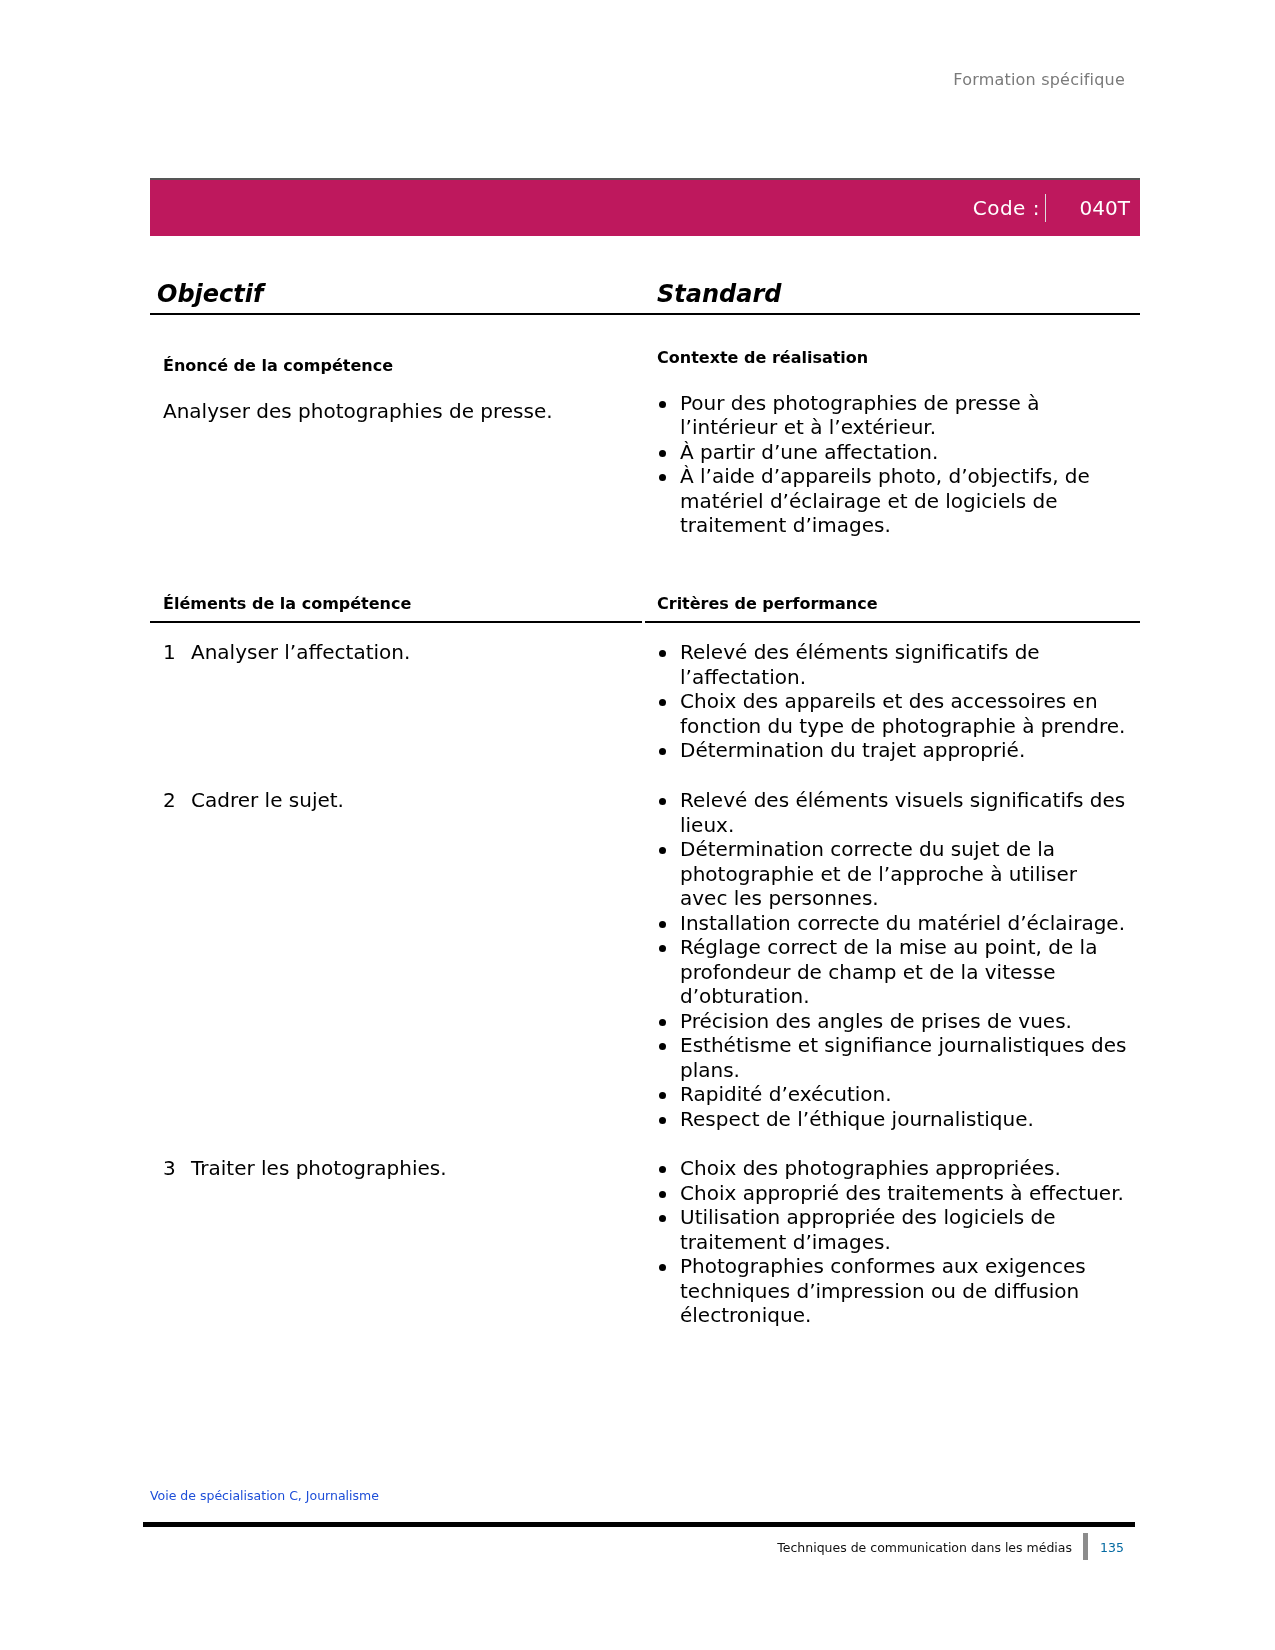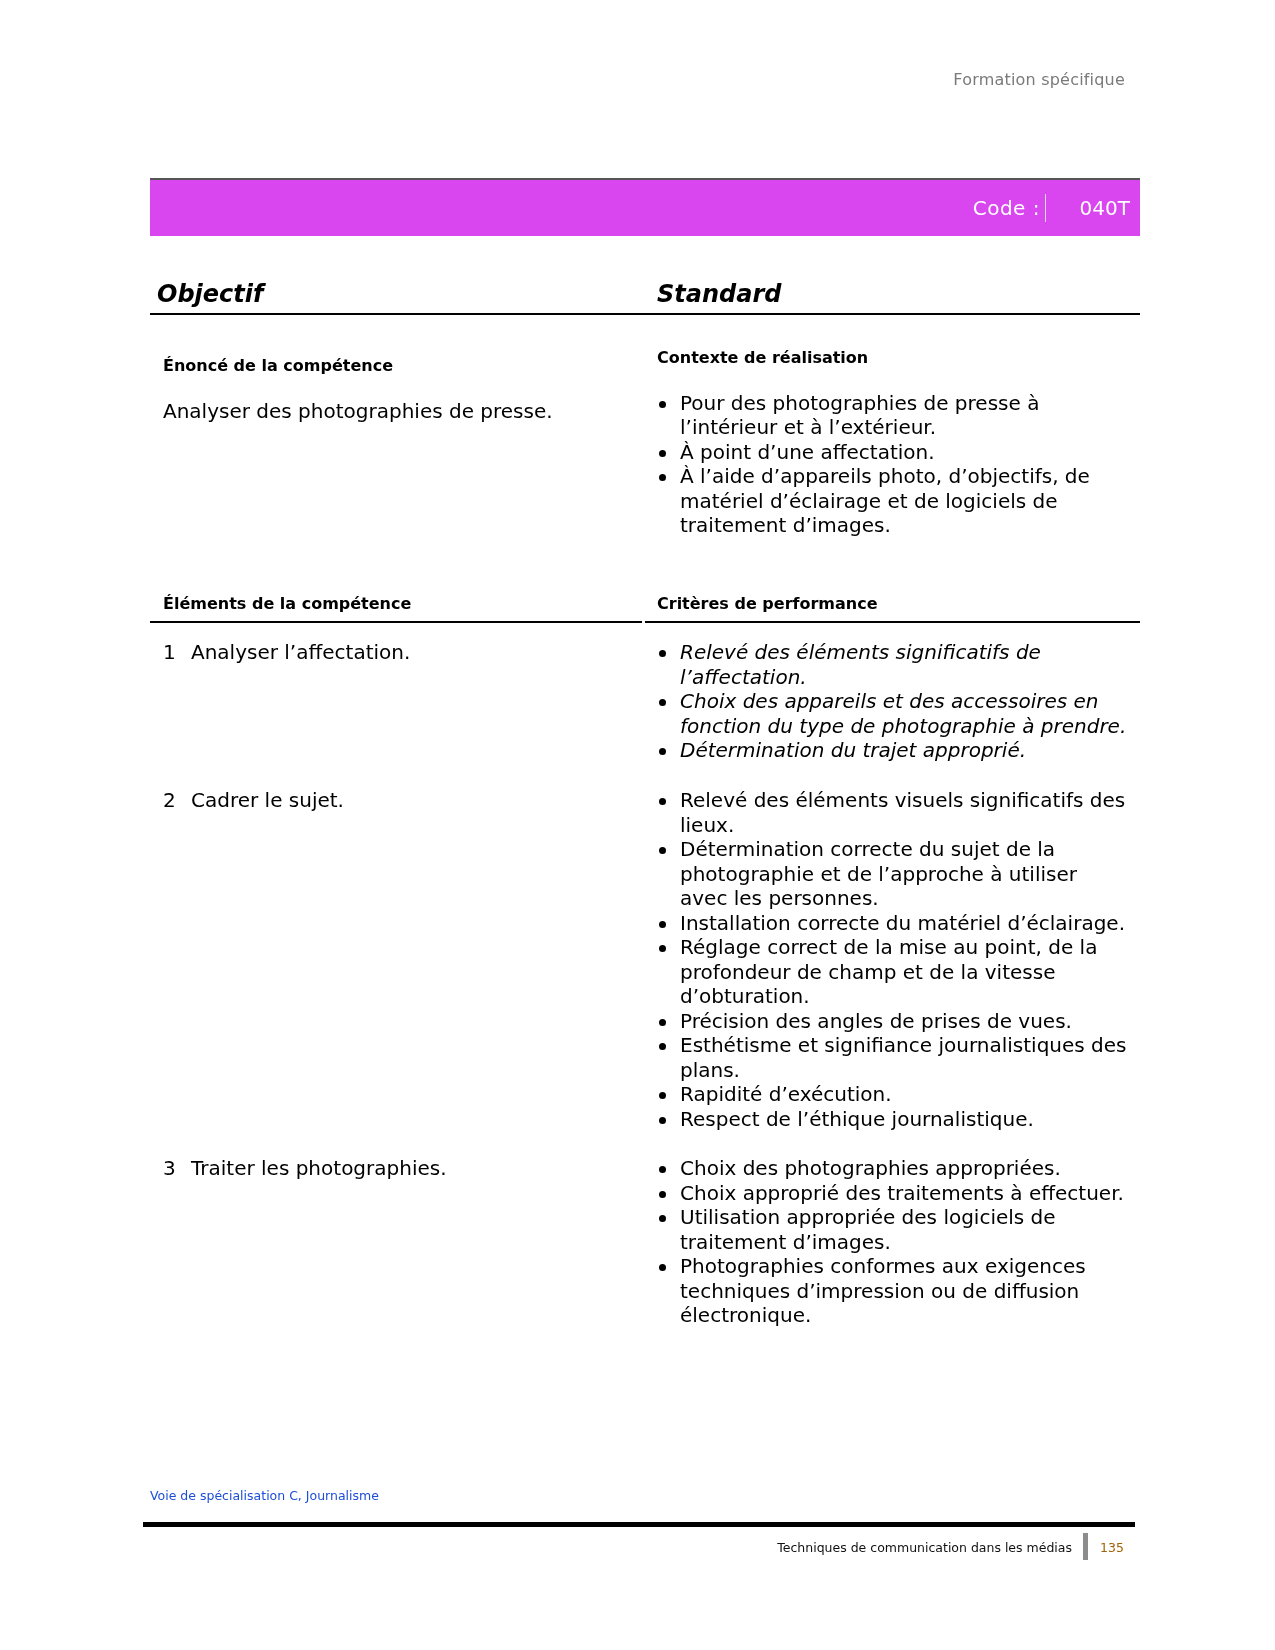--- a/index.html
+++ b/index.html
@@ -22,21 +22,21 @@
       font-size: 16px;
       color: #7a7a7a;
       letter-spacing: 0.2px;
     }
     .code-bar {
       position: absolute;
       left: 150px;
       top: 178px;
       width: 990px;
       height: 58px;
-      background: #d946ef;
+      background: #be185d;
       border-top: 2px solid #555;
       box-sizing: border-box;
     }
     .code-bar .code-label {
       position: absolute;
       right: 100px;
       top: 16px;
       color: #fff;
       font-size: 20px;
       letter-spacing: 0.5px;
@@ -162,21 +162,21 @@
       top: 1533px;
       width: 5px;
       height: 27px;
       background: #8c8c8c;
     }
     .footer-page {
       position: absolute;
       left: 1100px;
       top: 1540px;
       font-size: 12.5px;
-      color: #a16207;
+      color: #0369a1;
     }
   </style>
 </head>
 <body>
 
 <div class="running-head">Formation spécifique</div>
 
 <div class="code-bar">
   <span class="code-label">Code :</span>
   <span class="code-sep"></span>
@@ -189,34 +189,34 @@
 
 <div class="section left-col" style="top:354px;">
   <div class="sub-head">Énoncé de la compétence</div>
   <div style="margin-top:20px;">Analyser des photographies de presse.</div>
 </div>
 
 <div class="section right-col" style="top:346px;">
   <div class="sub-head">Contexte de réalisation</div>
   <ul class="bullets" style="margin-top:20px;">
     <li><span class="dot"></span><span>Pour des photographies de presse à l’intérieur et à l’extérieur.</span></li>
-    <li><span class="dot"></span><span>À point d’une affectation.</span></li>
+    <li><span class="dot"></span><span>À partir d’une affectation.</span></li>
     <li><span class="dot"></span><span>À l’aide d’appareils photo, d’objectifs, de matériel d’éclairage et de logiciels de traitement d’images.</span></li>
   </ul>
 </div>
 
 <div class="section sub-head left-col" style="top:592px;">Éléments de la compétence</div>
 <div class="section sub-head right-col" style="top:592px;">Critères de performance</div>
 <div class="rule-mid-left"></div>
 <div class="rule-mid-right"></div>
 
 <div class="elem section" style="top:640px;">
   <span class="num">1</span><span>Analyser l’affectation.</span>
 </div>
-<div class="section right-col" style="top:640px;font-style:italic;">
+<div class="section right-col" style="top:640px;">
   <ul class="bullets">
     <li><span class="dot"></span><span>Relevé des éléments significatifs de l’affectation.</span></li>
     <li><span class="dot"></span><span>Choix des appareils et des accessoires en fonction du type de photographie à prendre.</span></li>
     <li><span class="dot"></span><span>Détermination du trajet approprié.</span></li>
   </ul>
 </div>
 
 <div class="elem section" style="top:788px;">
   <span class="num">2</span><span>Cadrer le sujet.</span>
 </div>

